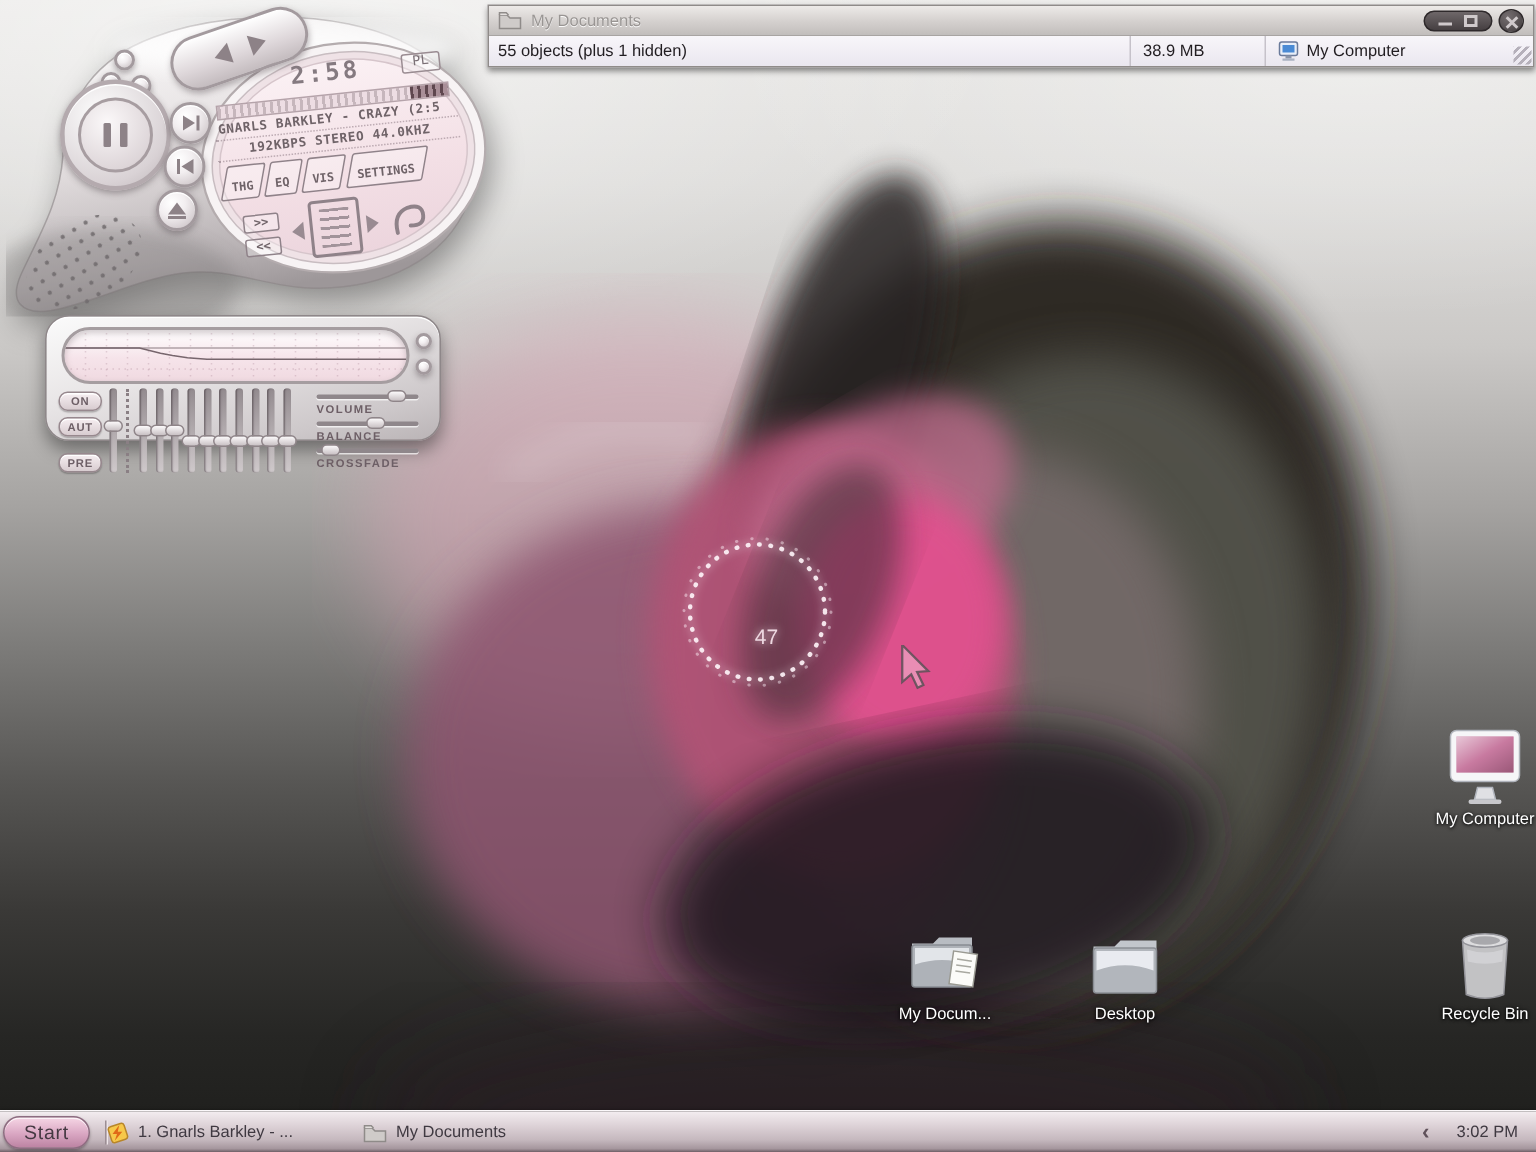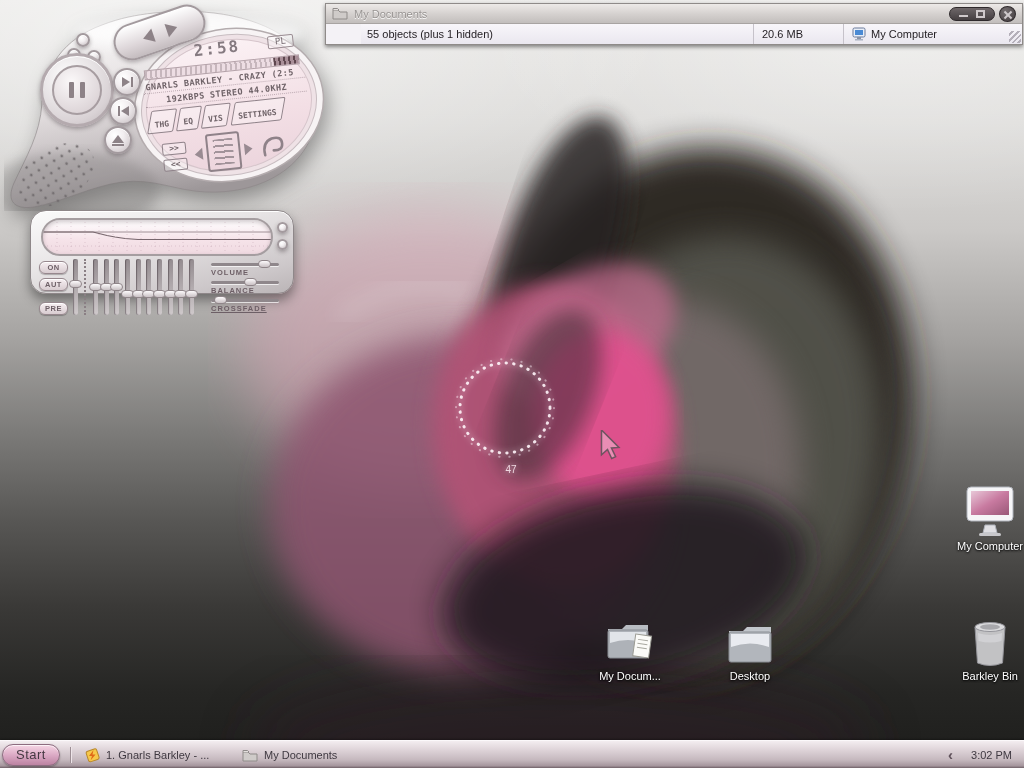--- a/index.html
+++ b/index.html
@@ -95,53 +95,53 @@
   .vknob { position:absolute; left:-4px; width:13px; height:8px; border-radius:4px;
     background:linear-gradient(180deg,#fcfafb,#c9c1c4); border:1px solid #8f8589; }
   .vruler { position:absolute; left:53px; top:48px; height:56px; width:0;
     border-left:2px dotted #8a7f84; }
   .hslider { position:absolute; left:180px; width:68px; height:3px; border-radius:2px; background:#8f878b;
     box-shadow:0 1px 0 rgba(255,255,255,.7); }
   .hknob { position:absolute; top:-3px; width:13px; height:8px; border-radius:4px;
     background:linear-gradient(180deg,#fcfafb,#c9c1c4); border:1px solid #8f8589; }
   .hs-vol { top:52px; } .hs-bal { top:70px; } .hs-cross { top:88px; }
   .hlabel { position:absolute; left:180px; font-size:7.5px; font-weight:bold; color:#6d5f66; letter-spacing:1px; }
-  .hl-vol { top:57px; } .hl-bal { top:75px; } .hl-cross { top:93px;text-decoration:underline; }
+  .hl-vol { top:57px; } .hl-bal { top:75px; } .hl-cross { top:93px; }
 
   
   .win { position:absolute; left:325px; top:3px; width:698px; height:42px;
     border:1px solid #8f8b89; box-shadow:0 2px 4px rgba(0,0,0,.45); background:#f4f2f6; }
   .win-title { height:20px; display:flex; align-items:center; padding-left:6px; gap:6px;
     background:linear-gradient(180deg,#edeae8,#d4d0ce 55%,#c2bebc 100%);
     border-bottom:1px solid #a8a4a2; position:relative; }
   .win-title-text { font-size:11px; color:#999593; text-shadow:0 1px 0 rgba(255,255,255,.9); }
   .win-ctrl-pill { position:absolute; right:27px; top:3px; width:46px; height:14px; border-radius:7px;
     background:linear-gradient(180deg,#6e6769,#453f41); border:1px solid #2e292b;
     display:flex; align-items:center; justify-content:center; gap:8px; }
   .glyph-min { width:9px; height:2px; background:#cfc9cb; margin-top:4px; }
   .glyph-max { width:9px; height:8px; border:2px solid #cfc9cb; }
   .win-close { position:absolute; right:6px; top:2px; width:17px; height:16px; border-radius:50%;
     background:radial-gradient(circle at 35% 30%,#746d6f,#423c3e); border:1px solid #2e292b; }
   .glyph-x { position:absolute; left:7px; top:3px; width:2px; height:10px; background:#cfc9cb; }
   .x1 { transform:rotate(45deg); } .x2 { transform:rotate(-45deg); }
   .win-status { height:20px; display:flex; align-items:flex-end; font-size:11px; color:#211d21;
-    background:linear-gradient(180deg,#f8f6fa,#eae7ef);margin-left:35px; }
+    background:linear-gradient(180deg,#f8f6fa,#eae7ef); }
   .st-seg1 { flex:1; padding-left:6px; border-right:1px solid #c6c2ca; height:100%; display:flex; align-items:center; }
   .st-seg2 { width:90px; padding-left:8px; border-right:1px solid #c6c2ca; height:100%; display:flex; align-items:center; }
   .st-seg3 { width:178px; padding-left:8px; height:100%; display:flex; align-items:center; gap:5px; }
   .grip { position:absolute; right:1px; bottom:1px; width:12px; height:12px;
     background:repeating-linear-gradient(135deg, transparent 0 2px, #b5b0ba 2px 4px); }
 
   
   .clockring { position:absolute; left:443px; top:346px; width:124px; height:124px; pointer-events:none; }
   .clockring svg { position:absolute; inset:0; }
   .ctime { position:absolute; left:0; right:0; top:44px; text-align:center; font-size:24px; font-weight:300;
     color:#f0dce5; text-shadow:0 0 8px rgba(255,240,248,.9), 0 0 2px rgba(255,255,255,.8); letter-spacing:1px; }
-  .csec { position:absolute; left:12px; right:0; top:70px; text-align:center; font-size:10px;
-    color:#eed8e1; text-shadow:0 0 6px rgba(255,240,248,.8);margin-top:48px; }
+  .csec { position:absolute; left:12px; right:0; top:70px; text-align:center; font-size:14px;
+    color:#eed8e1; text-shadow:0 0 6px rgba(255,240,248,.8); }
 
   
   .cursor { position:absolute; left:600px; top:430px; pointer-events:none; }
 
   
   .dicon { position:absolute; width:104px; display:flex; flex-direction:column; align-items:center; gap:4px; }
   .dicon .art { height:52px; display:flex; align-items:flex-end; justify-content:center; }
   .dicon .lbl { font-size:11px; color:#ffffff; text-align:center; line-height:1.05;
     text-shadow:0 1px 2px rgba(0,0,0,.9), 0 0 3px rgba(0,0,0,.7); }
   .di-netw { left:818px; top:487px; } .di-comp { left:938px; top:485px; }
@@ -153,21 +153,21 @@
     background:linear-gradient(180deg,#f3edf0 0%, #ddd2d7 35%, #c5b8be 70%, #a5969d 92%, #6e5f66 100%);
     border-top:1px solid #fbf8fa; box-shadow:0 -1px 2px rgba(0,0,0,.3); }
   .start { position:absolute; left:2px; top:3px; width:58px; height:22px; border-radius:11px;
     background:linear-gradient(180deg,#f6d6e5,#d9a6c2 55%,#bc83a2);
     border:1px solid #8d6c80; box-shadow:inset 0 1px 0 rgba(255,255,255,.7), 0 1px 2px rgba(0,0,0,.3);
     font-size:13px; color:#453942; text-align:center; line-height:20px; letter-spacing:.5px; }
   .tb-sep { position:absolute; left:70px; top:6px; height:16px; width:1px; background:#9c8e94;
     box-shadow:1px 0 0 #eee5e9; }
   .task { position:absolute; top:4px; height:20px; display:flex; align-items:center; gap:6px;
     font-size:11px; color:#3f3941; padding:0 4px; }
-  .task-1 { left:80px; } .task-2 { left:238px; }
+  .task-1 { left:66px; } .task-2 { left:238px; }
   .tray { position:absolute; right:12px; top:4px; height:20px; display:flex; align-items:center; gap:18px;
     font-size:11px; color:#3f3941; }
   .chev { font-size:15px; font-weight:bold; color:#5f515a; line-height:18px; }
 </style>
 </head>
 <body>
 
 <div class="desktop">
 
   <svg class="swirl" width="1024" height="768" viewBox="0 0 1024 768">
@@ -384,21 +384,21 @@
         <span class="glyph-min"></span>
         <span class="glyph-max"></span>
       </span>
       <span class="win-close">
         <span class="glyph-x x1"></span>
         <span class="glyph-x x2"></span>
       </span>
     </div>
     <div class="win-status">
       <span class="st-seg1">55 objects (plus 1 hidden)</span>
-      <span class="st-seg2">20.6 MB</span>
+      <span class="st-seg2">38.9 MB</span>
       <span class="st-seg3">
         <svg width="14" height="14" viewBox="0 0 14 14">
           <rect x="1" y="1" width="12" height="9" rx="1.5" fill="#e8eef8" stroke="#6a7a9a" stroke-width="1"></rect>
           <rect x="3" y="3" width="8" height="5" fill="#4a8ad4"></rect>
           <rect x="5" y="10" width="4" height="2" fill="#8a94a8"></rect>
           <rect x="3" y="12" width="8" height="1.5" fill="#aab2c2"></rect>
         </svg>
         <span>My Computer</span>
       </span>
       <span class="grip"></span>
@@ -471,21 +471,21 @@
 
   <div class="dicon di-bin">
     <span class="art">
         <svg width="36" height="46" viewBox="0 0 36 46">
       <path d="M3 6 L33 6 L30.5 42 Q 18 47 5.5 42 Z" fill="#c2c2c4" stroke="#94949a" stroke-width="1"></path>
       <ellipse cx="18" cy="6" rx="15" ry="4.5" fill="#dcdcde" stroke="#94949a" stroke-width="1"></ellipse>
       <ellipse cx="18" cy="6" rx="10" ry="2.8" fill="#a8a8ac"></ellipse>
       <path d="M6 12 Q 18 16 30 12 L29.5 20 Q 18 23 6.5 20 Z" fill="#d4d4d8" opacity=".8"></path>
     </svg>
       </span>
-    <span class="lbl">Barkley Bin</span>
+    <span class="lbl">Recycle Bin</span>
   </div>
 
   <div class="taskbar">
     <div class="start">Start</div>
     <div class="tb-sep"></div>
 
     <div class="task task-1">
       <svg width="16" height="16" viewBox="0 0 16 16">
         <rect x="3" y="3" width="11" height="11" rx="2" fill="#f6c84a" stroke="#b8862a" stroke-width="1" transform="rotate(-18 8 8)"></rect>
         <path d="M9.5 3 L5 9 L8 9 L6.5 13.5 L11.5 7.5 L8.5 7.5 Z" fill="#e06a18"></path>

